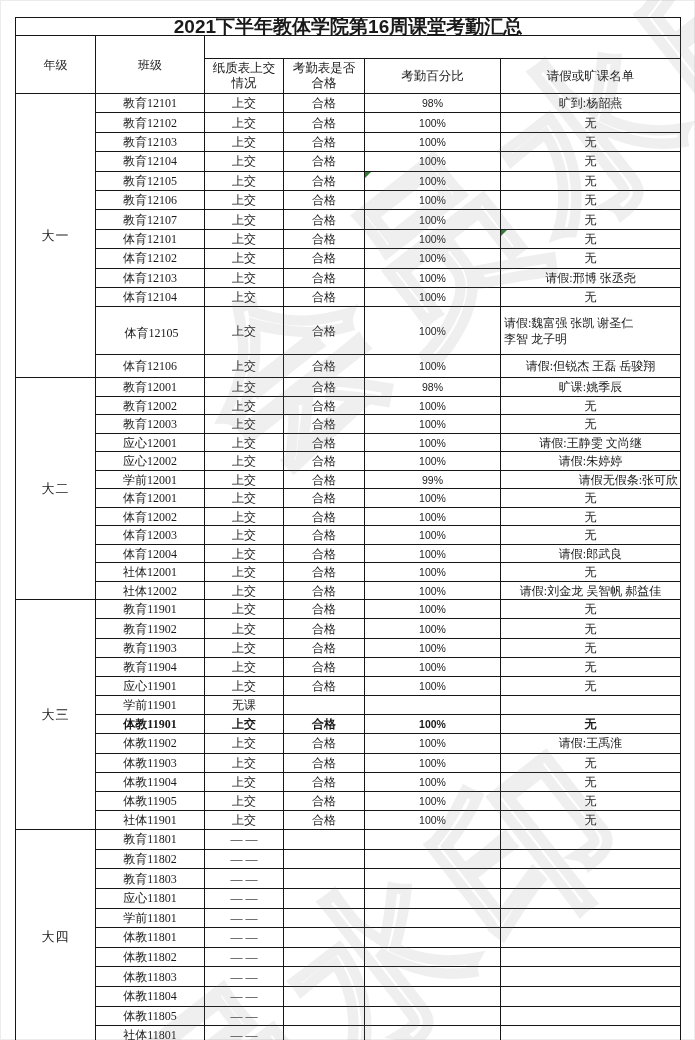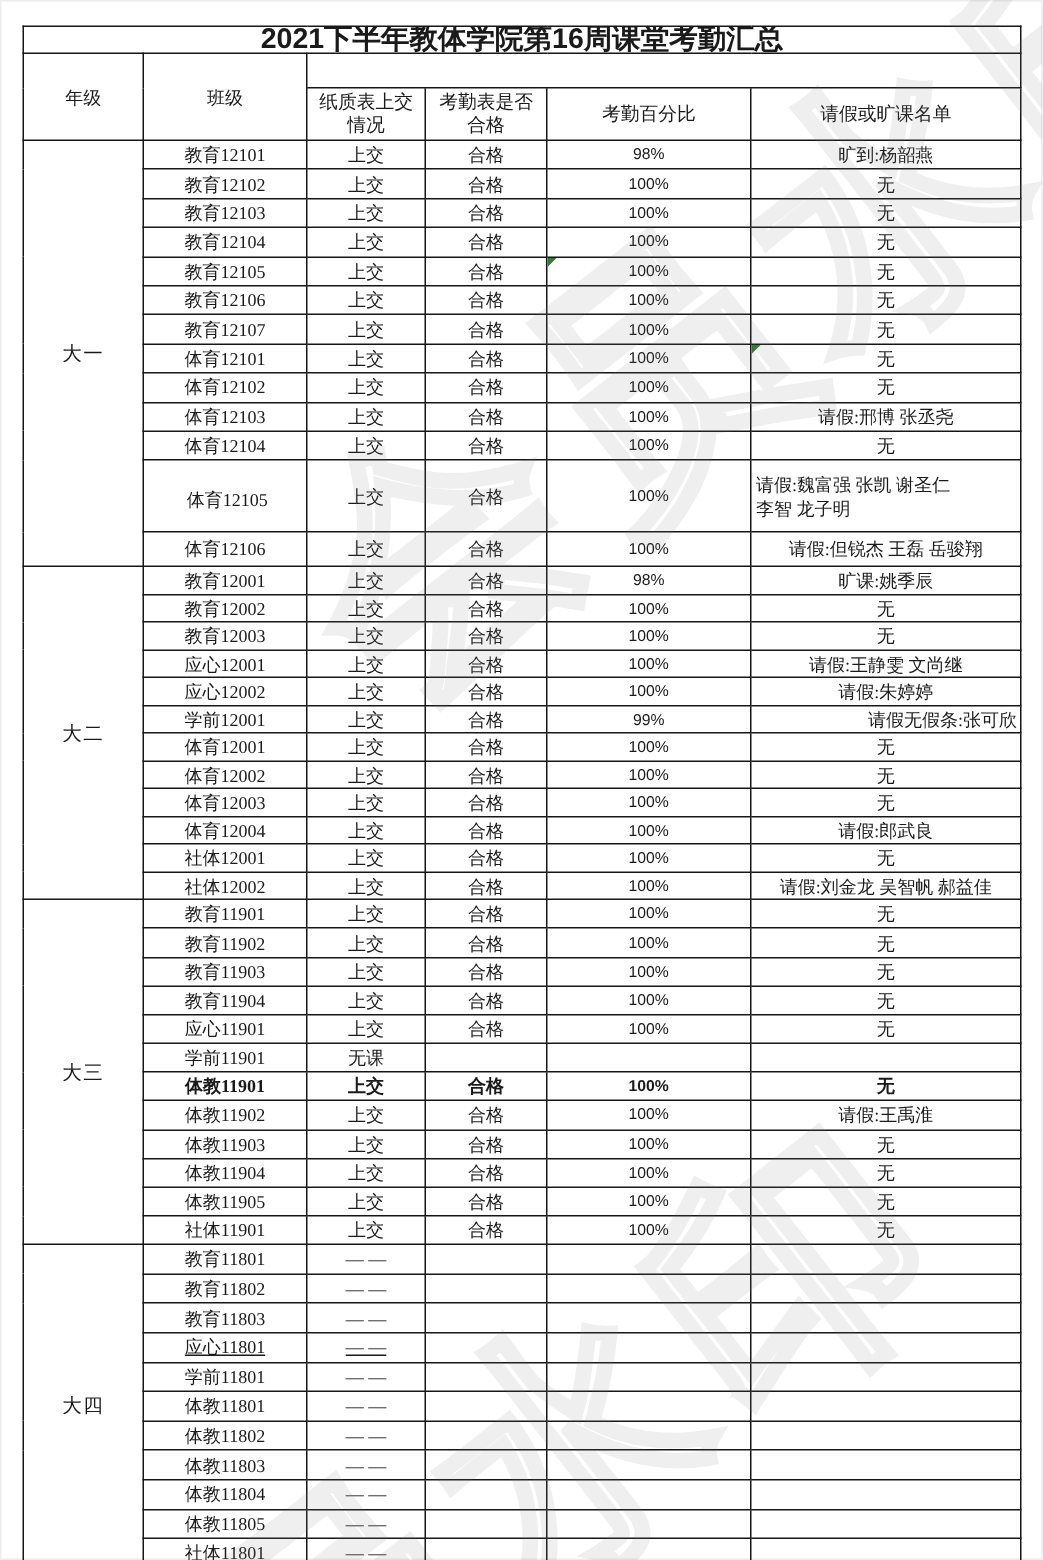--- a/index.html
+++ b/index.html
@@ -360,21 +360,21 @@
           <td class="c-pct"></td>
           <td class="c-list"></td>
         </tr>
         <tr style="height: 19.6px;">
           <td class="c-class">教育11803</td>
           <td class="c-paper">— —</td>
           <td class="c-qual"></td>
           <td class="c-pct"></td>
           <td class="c-list"></td>
         </tr>
-        <tr style="height: 19.6px; text-decoration: underline;">
+        <tr style="height: 19.6px;">
           <td class="c-class">应心11801</td>
           <td class="c-paper">— —</td>
           <td class="c-qual"></td>
           <td class="c-pct"></td>
           <td class="c-list"></td>
         </tr>
         <tr style="height: 19.6px;">
           <td class="c-class">学前11801</td>
           <td class="c-paper">— —</td>
           <td class="c-qual"></td>

